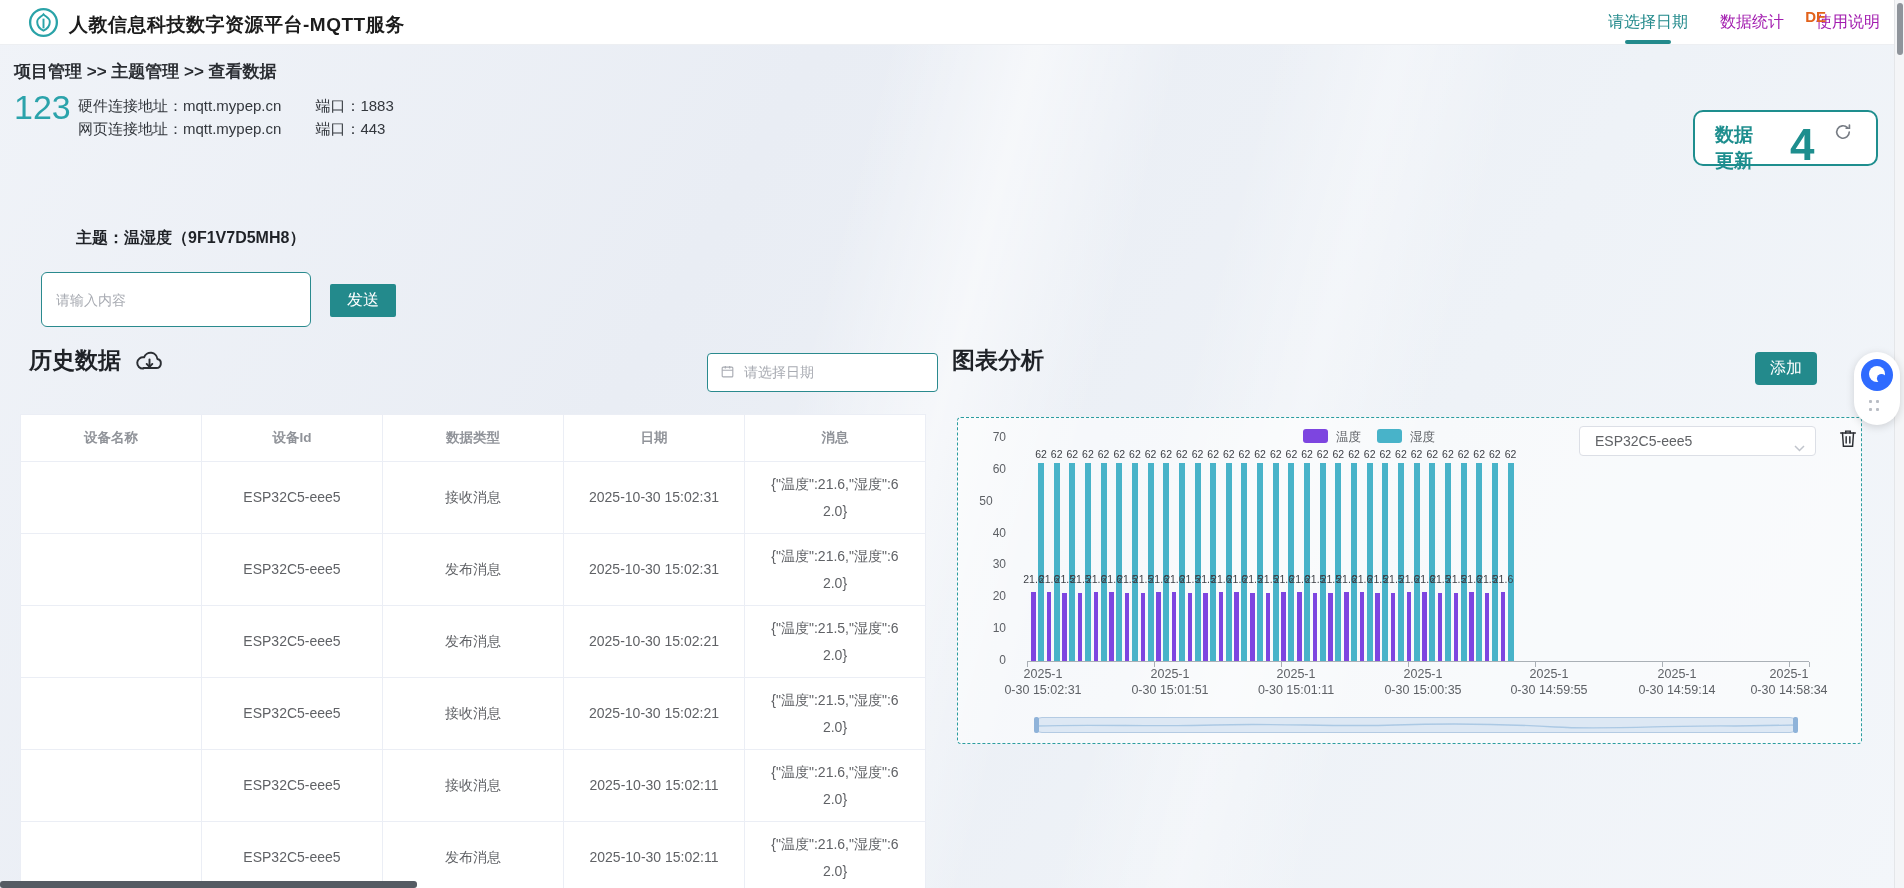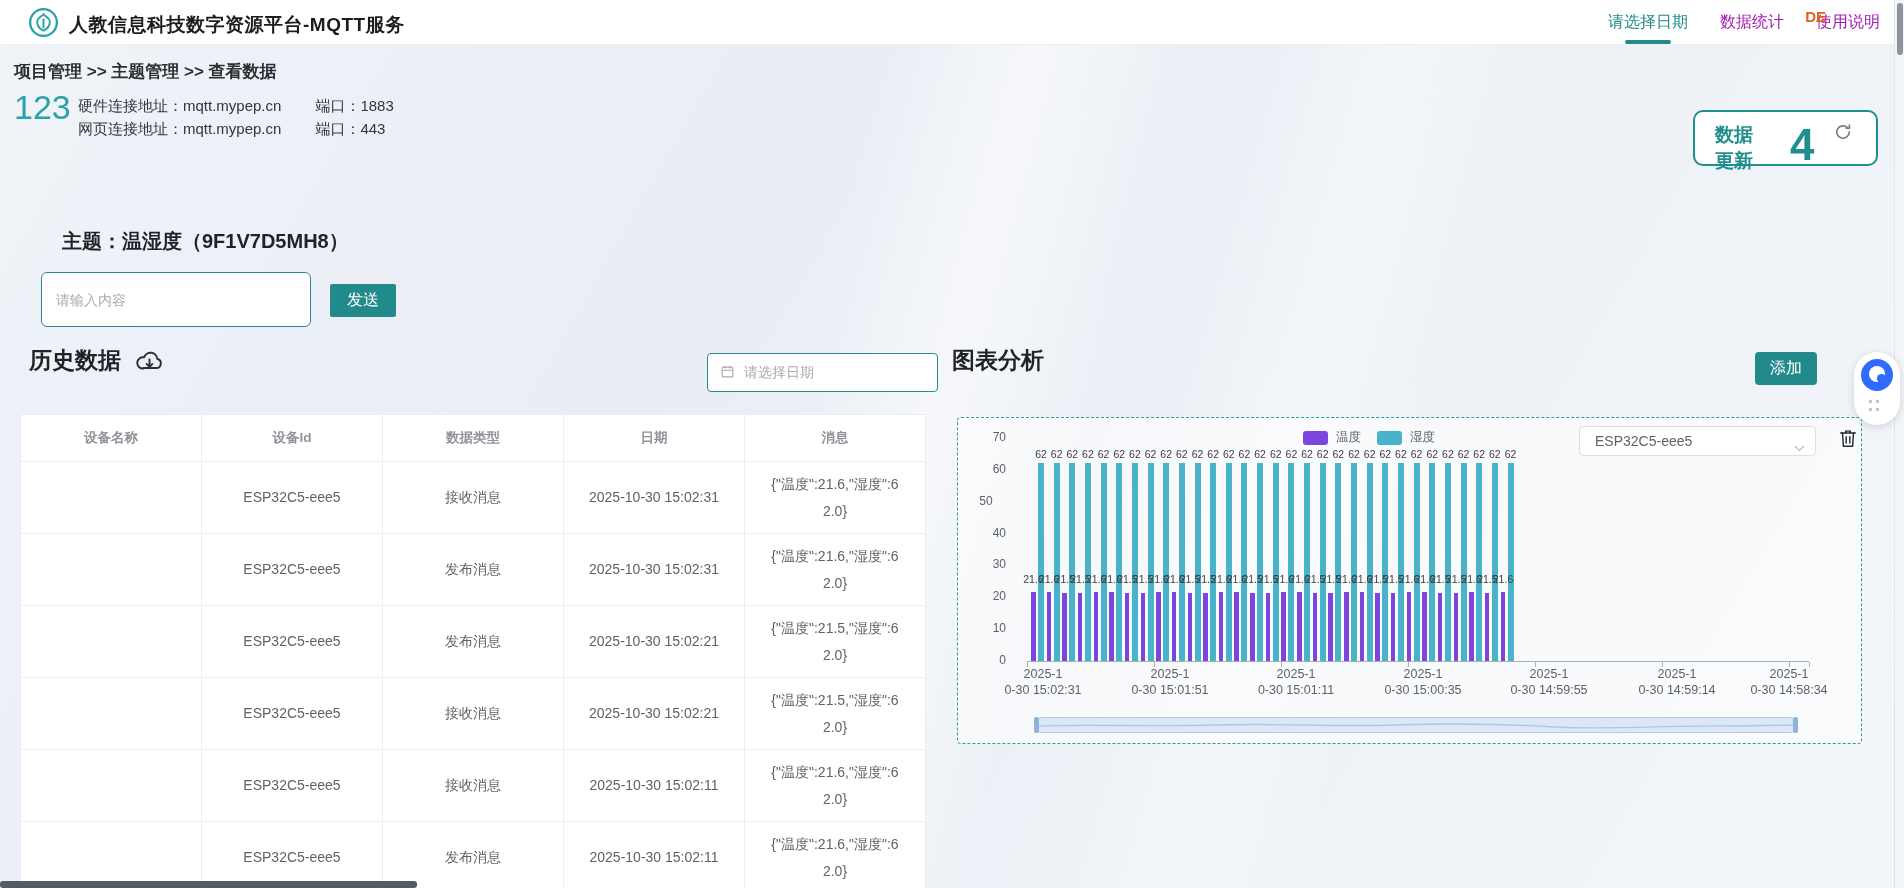--- a/index.html
+++ b/index.html
@@ -29,21 +29,21 @@
   .proj-id { position:absolute; left:14px; top:88px; font-size:34px; color:#2ba3ab; font-weight:500; }
   .conn { position:absolute; left:78px; top:94px; font-size:15px; color:#33373d; line-height:23px; }
   .conn .port { margin-left:34px; }
   .refresh-box { position:absolute; left:1693px; top:78px; width:185px; height:56px; background:#fff;
        border:2px solid #1e8e8e; border-radius:10px;margin-top:32px; }
   .refresh-box .lbl { position:absolute; left:20px; top:10px; width:44px; font-size:19px; font-weight:bold;
        color:#1e8e8e; line-height:26px; }
   .refresh-box .num { position:absolute; left:95px; top:8px; font-size:44px; font-weight:bold; color:#1e8e8e; }
   .refresh-box .ric { position:absolute; left:138px; top:10px; }
   
-  .topic-title { position:absolute; left:62px; top:228px; font-size:20px; font-weight:bold; color:#1f2227; }
+  .topic-title { position:absolute; left:76px; top:228px; font-size:16px; font-weight:bold; color:#1f2227; }
   .msg-input { position:absolute; left:41px; top:272px; width:270px; height:55px; background:#fff;
        border:1.5px solid #2a8a8e; border-radius:6px; padding:0 14px; font-size:14px; color:#333;
        font-family:inherit; outline:none; }
   .msg-input::placeholder { color:#a8abb2; }
   .send-btn { position:absolute; left:330px; top:284px; width:66px; height:33px; background:#238a8c;
        color:#fff; font-size:16px; border:none; border-radius:2px; cursor:pointer; font-family:inherit; }
   
   .hist-title { position:absolute; left:16px; top:345px; font-size:23px; font-weight:bold; color:#1f2227;margin-left:13px; }
   .dl-icon { position:absolute; left:134px; top:346px; cursor:pointer; }
   .type-select { position:absolute; left:475px; top:354px; width:225px; height:38px; background:#fff;
@@ -59,21 +59,21 @@
   .hist-table th { height:47px; font-size:13.5px; font-weight:bold; color:#909399;
        border:1px solid #ebeef5; background:#fff; }
   .hist-table td { height:72px; font-size:14px; color:#606266; text-align:center;
        border:1px solid #ebeef5; padding:4px 24px; line-height:1.9; word-break:break-all; }
   
   .ana-title { position:absolute; left:952px; top:345px; font-size:23px; font-weight:bold; color:#1f2227; }
   .add-btn { position:absolute; left:1755px; top:352px; width:62px; height:33px; background:#238a8c;
        color:#fff; font-size:16px; border:none; border-radius:4px; cursor:pointer; font-family:inherit; }
   .chart-panel { position:absolute; left:957px; top:417px; width:905px; height:327px;
        border:1px dashed #2a9d9f; border-radius:4px; background:rgba(255,255,255,.55); }
-  .legend { position:absolute; left:345px; top:11px; display:flex; align-items:center; gap:8px; }
+  .legend { position:absolute; left:345px; top:11px; display:flex; align-items:flex-start; gap:8px; }
   .legend .sw { width:25px; height:14px; border-radius:3px; }
   .legend .lt { font-size:12.5px; color:#5e6166; margin-right:8px; }
   .dev-select { position:absolute; left:621px; top:8px; width:237px; height:30px; background:#fff;
        border:1px solid #dcdfe6; border-radius:4px; display:flex; align-items:center; padding:0 15px;
        font-size:14px; color:#606266; cursor:pointer; }
   .dev-select .cv { position:absolute; right:10px; top:12px; }
   .trash { position:absolute; left:879px; top:9px; width:22px; height:22px; cursor:pointer; }
   .ytick { position:absolute; width:40px; text-align:right; font-size:12px; color:#5e6166; }
   .axis-line { position:absolute; left:69px; top:243px; width:782px; height:1px; background:#aab0b6; }
   .axtick { position:absolute; width:1px; height:5px; top:244px; background:#aab0b6; }

